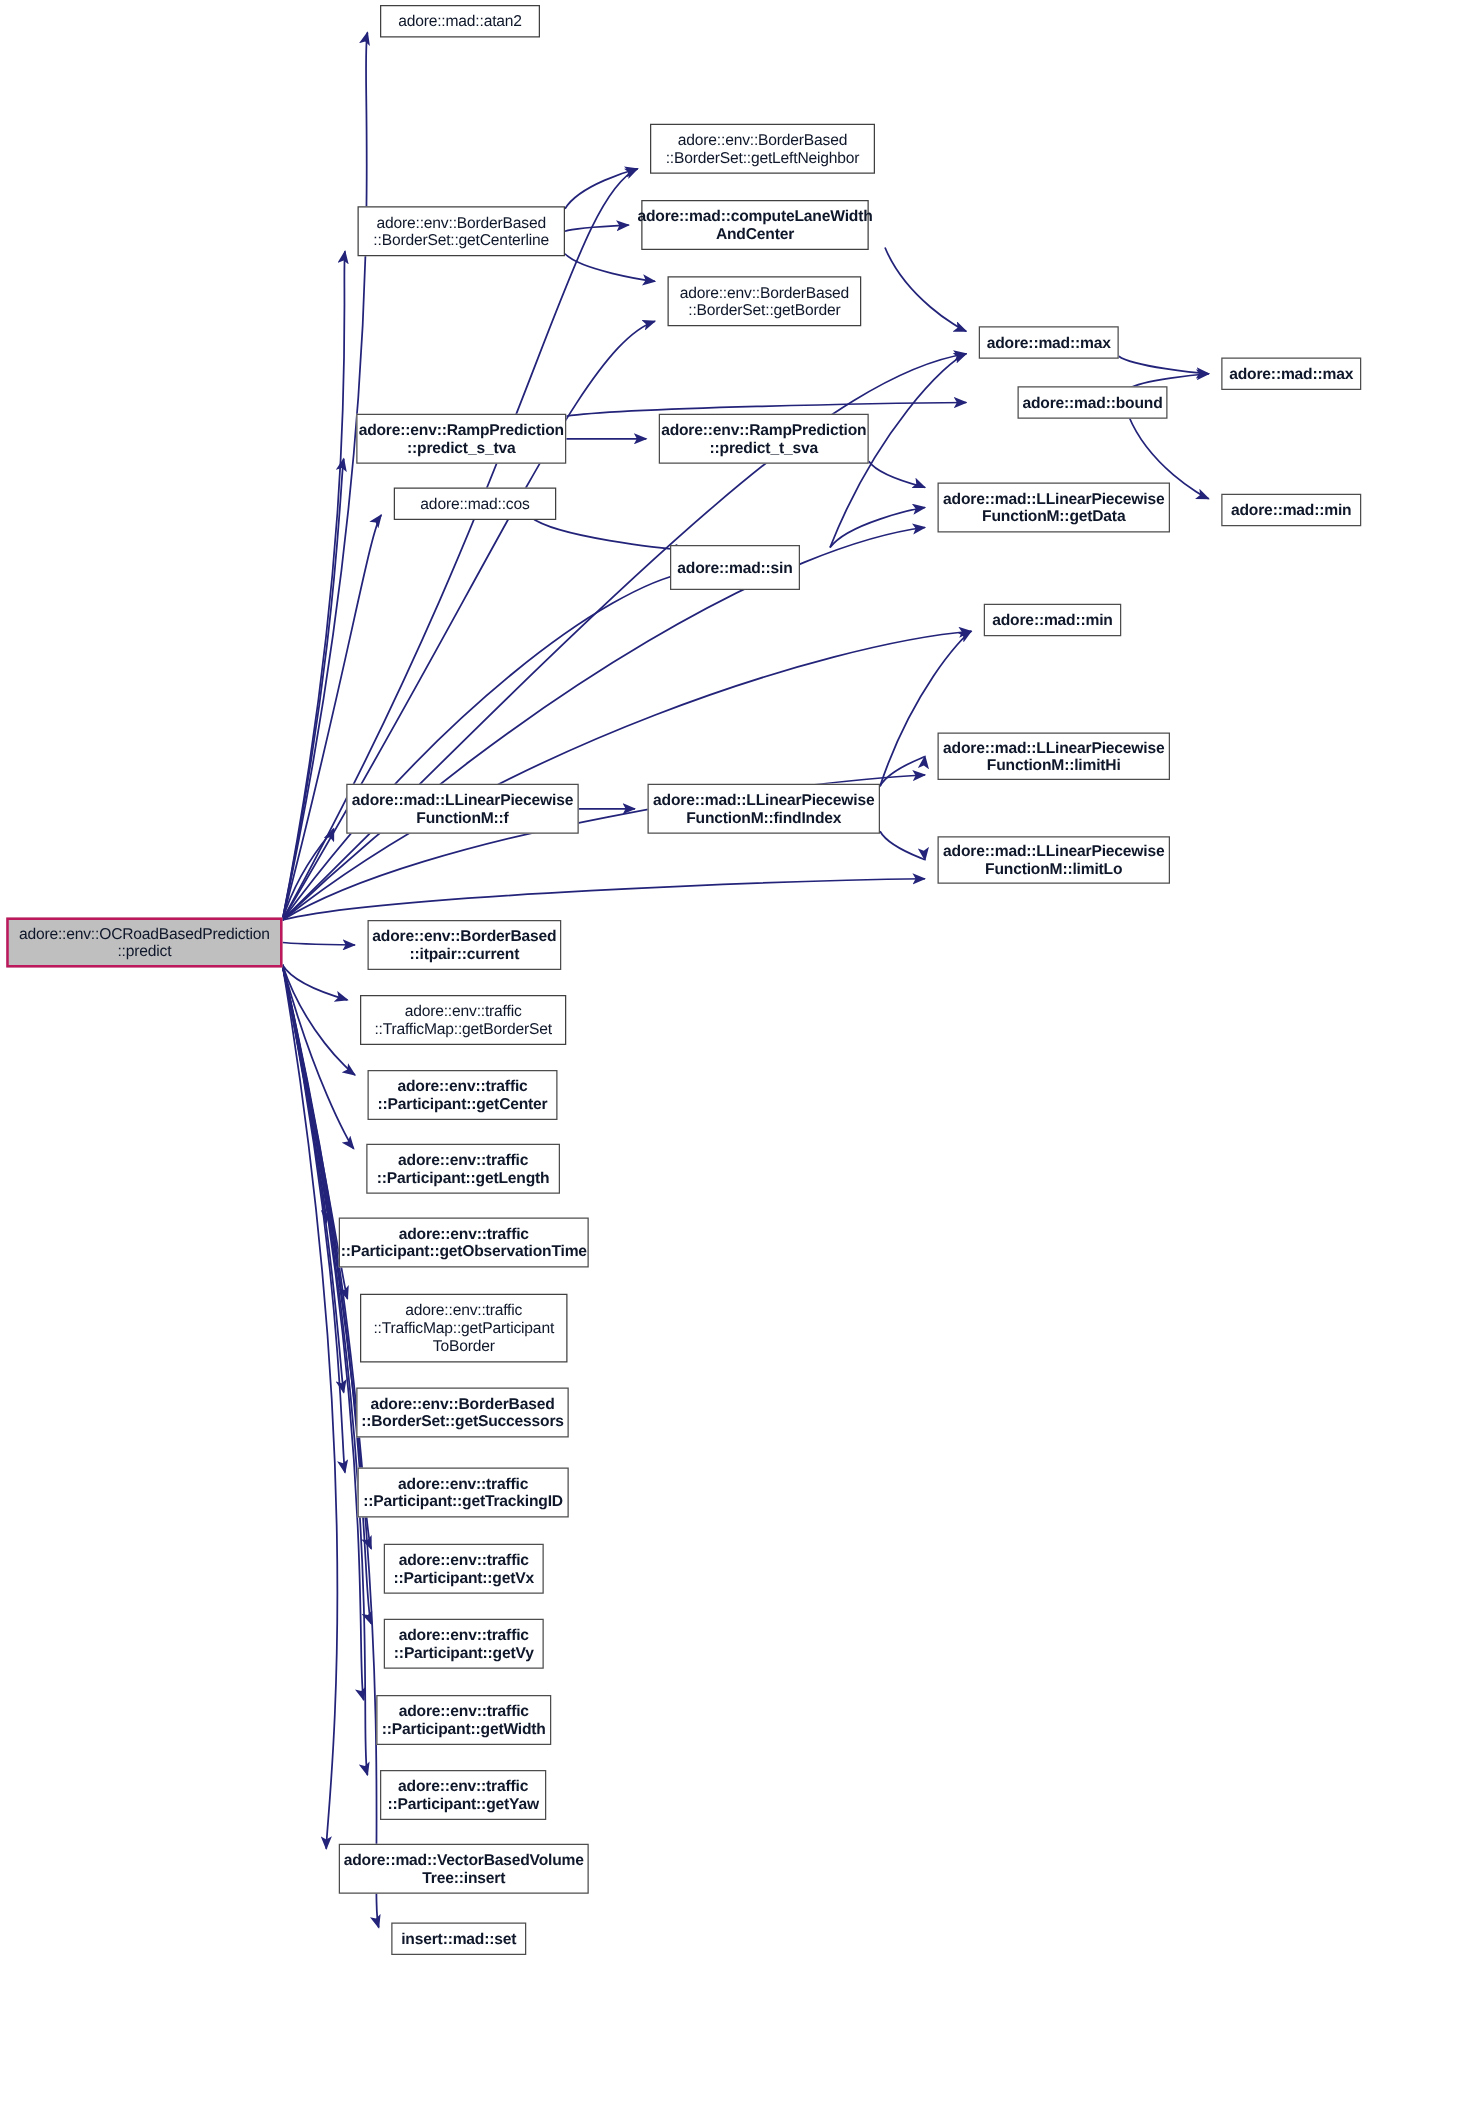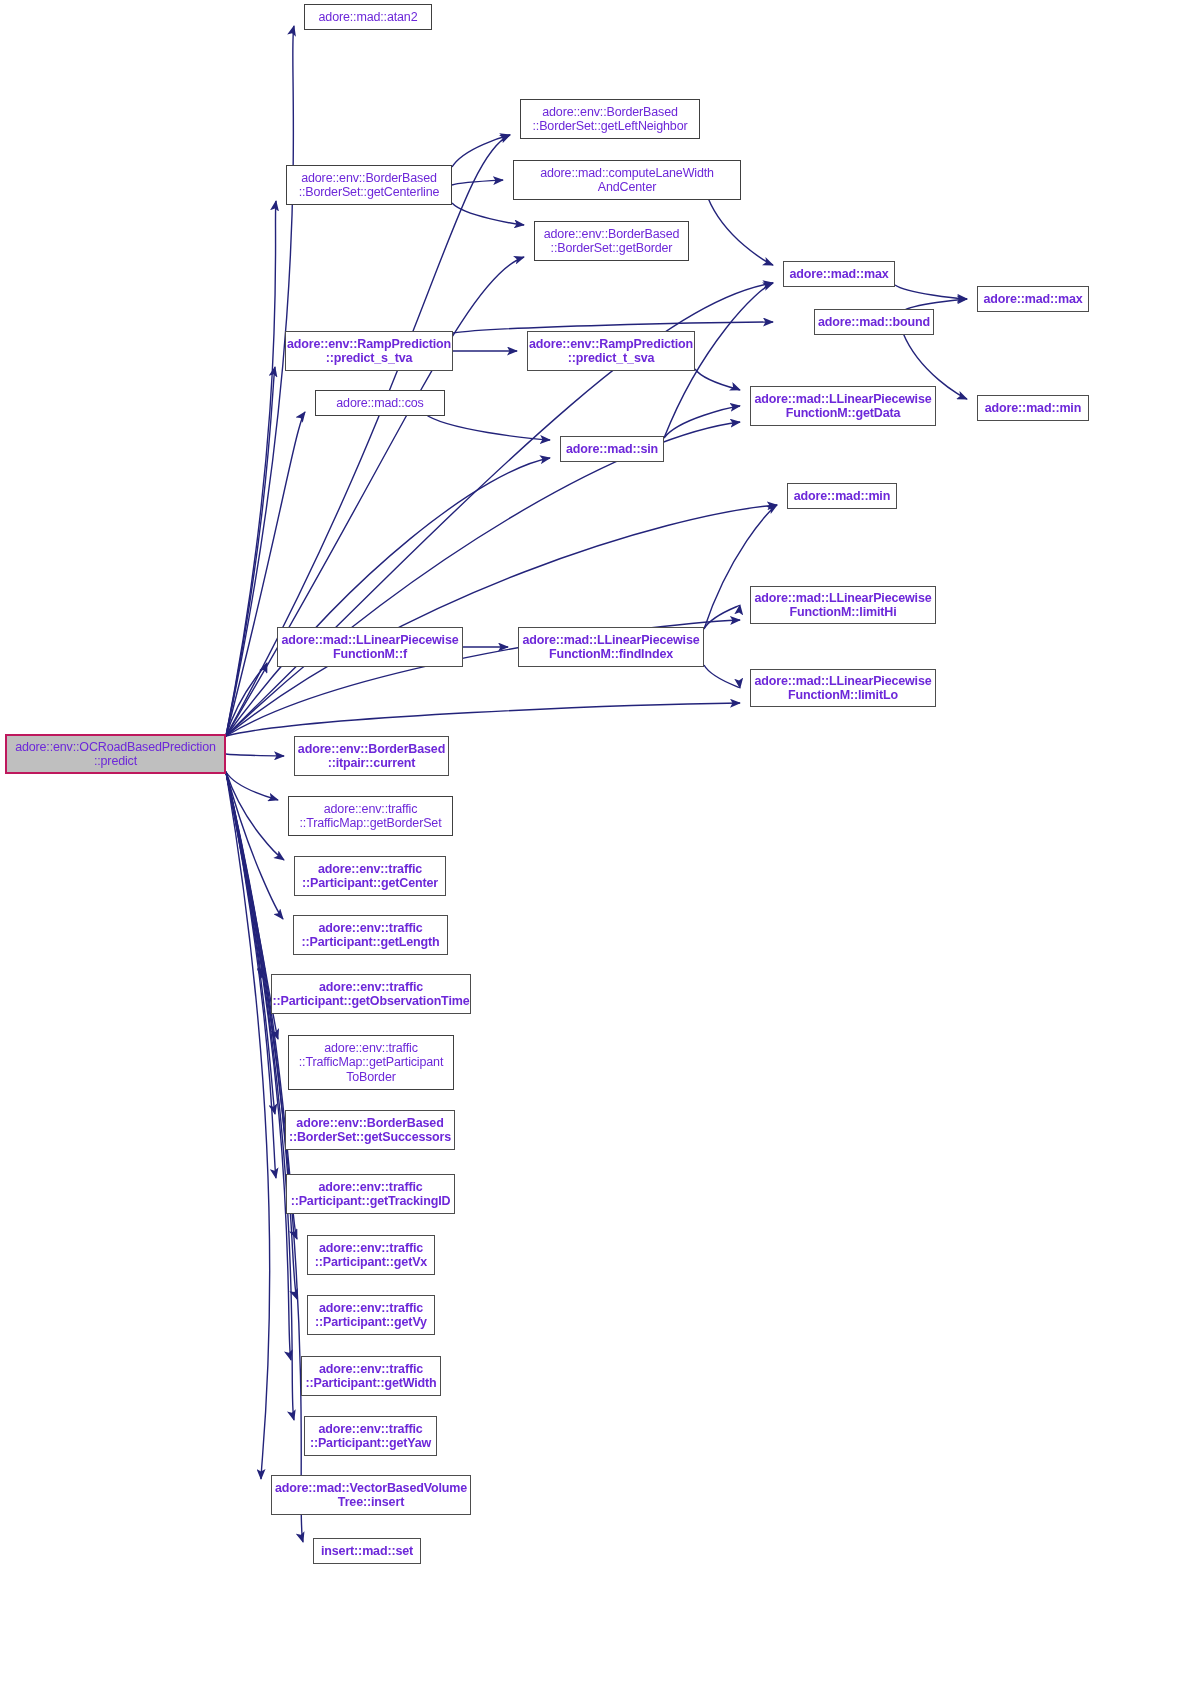--- a/index.html
+++ b/index.html
@@ -21,21 +21,21 @@
     top: 0;
     width: 1181px;
     height: 1691px;
     pointer-events: none;
   }
   .node {
     position: absolute;
     box-sizing: border-box;
     border: 1px solid #404040;
     background: #ffffff;
-    color: #6d28d9;
+    color: #0f172a;
     font-size: 12.5px;
     line-height: 14.5px;
     display: flex;
     align-items: center;
     justify-content: center;
     text-align: center;
     white-space: pre-line;
     letter-spacing: -0.15px;
     z-index: 5;
   }
@@ -107,36 +107,36 @@
       </g>
   </svg>
   <div id="node-layer">
       <div class="node root" style="left: 5px; top: 734px; width: 221px; height: 40px;">adore::env::OCRoadBasedPrediction
 ::predict</div>
       <div class="node" style="left: 304px; top: 4px; width: 128px; height: 26px;">adore::mad::atan2</div>
       <div class="node" style="left: 520px; top: 99px; width: 180px; height: 40px;">adore::env::BorderBased
 ::BorderSet::getLeftNeighbor</div>
       <div class="node" style="left: 286px; top: 165px; width: 166px; height: 40px;">adore::env::BorderBased
 ::BorderSet::getCenterline</div>
-      <div class="node" style="left: 513px; top: 160px; width: 228px; height: 40px;">adore::mad::computeLaneWidth
+      <div class="node" style="left: 513px; top: 160px; width: 182px; height: 40px; font-weight: bold;">adore::mad::computeLaneWidth
 AndCenter</div>
       <div class="node" style="left: 534px; top: 221px; width: 155px; height: 40px;">adore::env::BorderBased
 ::BorderSet::getBorder</div>
       <div class="node thick" style="left: 783px; top: 261px; width: 112px; height: 26px;">adore::mad::max</div>
       <div class="node thick" style="left: 977px; top: 286px; width: 112px; height: 26px;">adore::mad::max</div>
       <div class="node thick" style="left: 783px; top: 309px; width: 120px; height: 26px; margin-left: 31px;">adore::mad::bound</div>
       <div class="node thick" style="left: 285px; top: 331px; width: 168px; height: 40px;">adore::env::RampPrediction
 ::predict_s_tva</div>
       <div class="node thick" style="left: 527px; top: 331px; width: 168px; height: 40px;">adore::env::RampPrediction
 ::predict_t_sva</div>
       <div class="node thick" style="left: 750px; top: 386px; width: 186px; height: 40px;">adore::mad::LLinearPiecewise
 FunctionM::getData</div>
       <div class="node thick" style="left: 977px; top: 395px; width: 112px; height: 26px;">adore::mad::min</div>
       <div class="node" style="left: 315px; top: 390px; width: 130px; height: 26px;">adore::mad::cos</div>
-      <div class="node thick" style="left: 560px; top: 436px; width: 104px; height: 26px;">adore::mad::sin</div>
+      <div class="node thick" style="left: 536px; top: 436px; width: 104px; height: 36px;">adore::mad::sin</div>
       <div class="node thick" style="left: 787px; top: 483px; width: 110px; height: 26px;">adore::mad::min</div>
       <div class="node thick" style="left: 750px; top: 586px; width: 186px; height: 38px;">adore::mad::LLinearPiecewise
 FunctionM::limitHi</div>
       <div class="node thick" style="left: 277px; top: 627px; width: 186px; height: 40px;">adore::mad::LLinearPiecewise
 FunctionM::f</div>
       <div class="node thick" style="left: 518px; top: 627px; width: 186px; height: 40px;">adore::mad::LLinearPiecewise
 FunctionM::findIndex</div>
       <div class="node thick" style="left: 750px; top: 669px; width: 186px; height: 38px;">adore::mad::LLinearPiecewise
 FunctionM::limitLo</div>
       <div class="node thick" style="left: 294px; top: 736px; width: 155px; height: 40px;">adore::env::BorderBased

